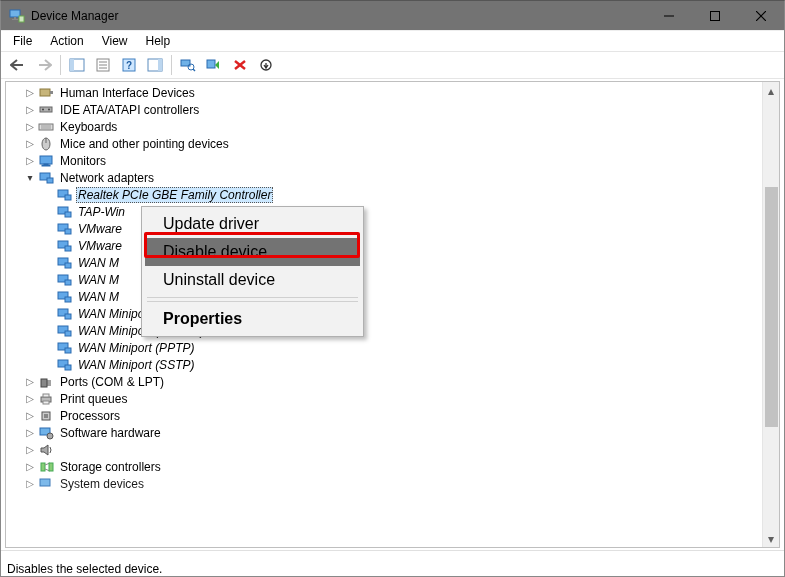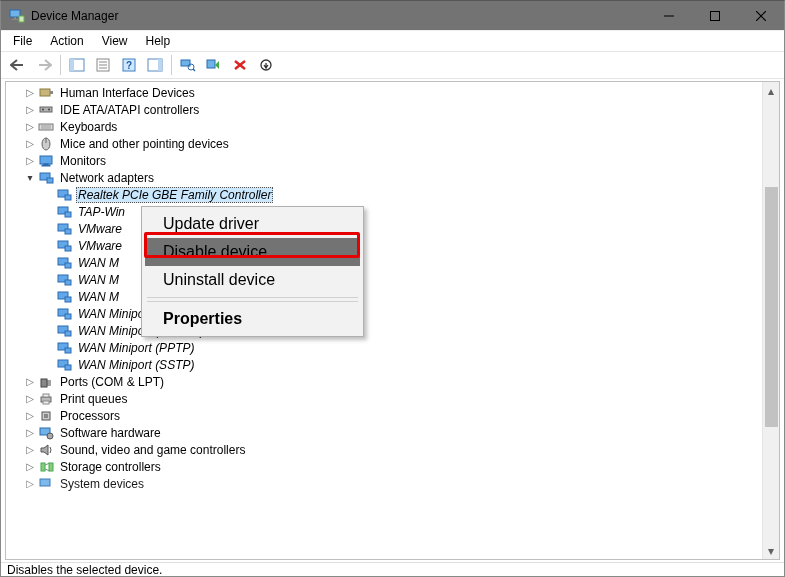--- a/index.html
+++ b/index.html
@@ -106,24 +106,24 @@
   }
   .vscroll .strack { flex:1; position:relative; width:17px;}
   .vscroll .sthumb {
     position:absolute; left:2px; right:2px;
     top:88px; height:240px;
     background:#c2c2c2;
     border-radius:0;
   }
   
   .statusbar {
-    height: 14px;
+    height: 26px;
     border-top: 1px solid #e0e0e0;
     display: flex;
-    align-items: center;
+    align-items: flex-end;
     padding: 0 6px;
     font-size: 12px;
     color: #000;
     background:#fff;
   }
   
   .context-menu {
     position: absolute;
     left: 140px;
     top: 205px;
@@ -469,21 +469,20 @@
       <span class="label">Software hardware</span>
     </div>
     <div class="tree-row indent-1">
       <span class="exp">▷</span>
       <span class="dev-icon">
           <svg width="16" height="14" viewBox="0 0 16 14">
             <path d="M3 5 h3 l4 -3 v10 l-4 -3 h-3 z" fill="#aaa" stroke="#555"></path>
             <path d="M12 4 q2 3 0 6" fill="none" stroke="#555"></path>
           </svg>
         </span>
-      <span class="label">Sound, video and game controllers</span>
     </div>
     <div class="tree-row indent-1">
       <span class="exp">▷</span>
       <span class="dev-icon">
           <svg width="16" height="14" viewBox="0 0 16 14">
             <rect x="3" y="3" width="4" height="8" fill="#8c7" stroke="#4a5"></rect>
             <path d="M7 5 L12 3 M7 9 L12 11" stroke="#888"></path>
             <rect x="11" y="3" width="4" height="8" fill="#8c7" stroke="#4a5"></rect>
           </svg>
         </span>

